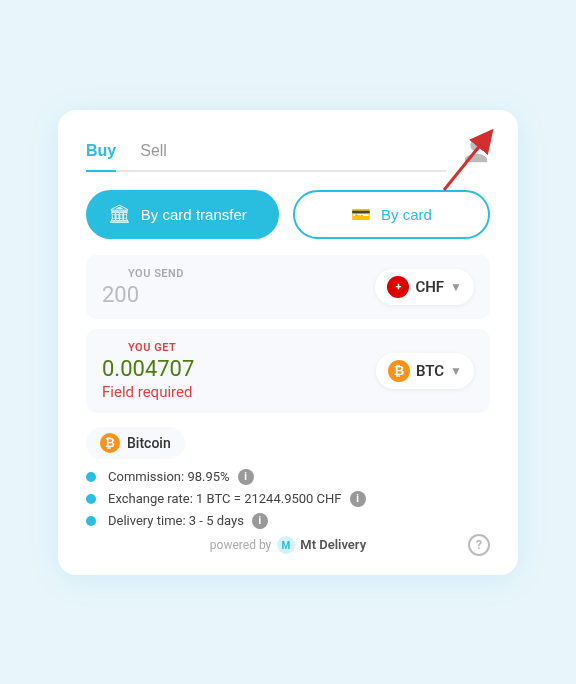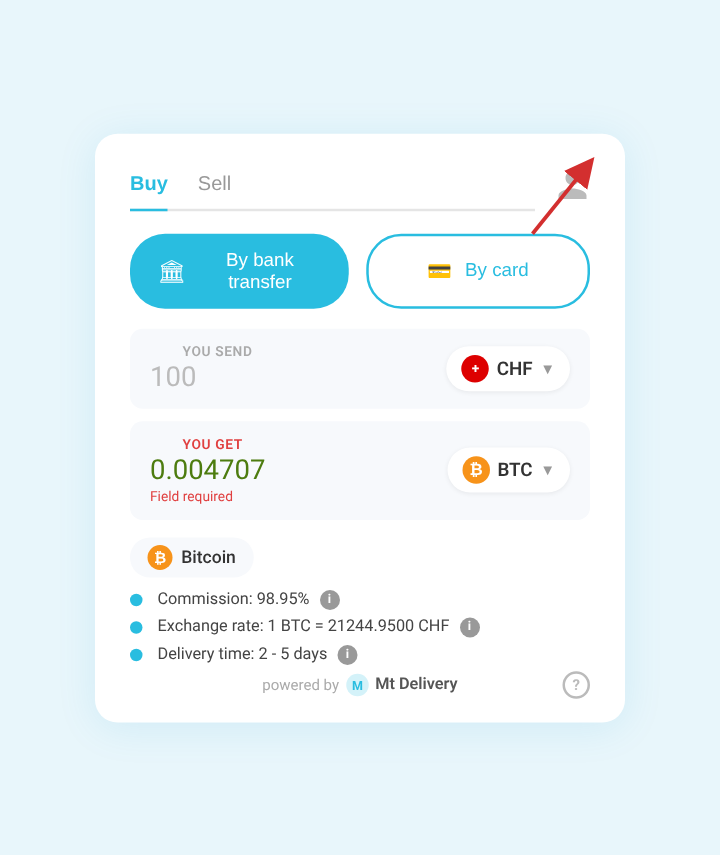--- a/index.html
+++ b/index.html
@@ -10,21 +10,21 @@
       justify-content: center;
       align-items: center;
       min-height: 100vh;
       font-family: -apple-system, BlinkMacSystemFont, 'Segoe UI', Roboto, sans-serif;
     }
 
     .card {
       background: #fff;
       border-radius: 18px;
       padding: 24px 28px 20px;
-      width: 424px;
+      width: 460px;
       box-shadow: 0 4px 32px rgba(0,150,210,0.10);
       position: relative;
     }
 
     
     .header {
       display: flex;
       align-items: center;
       justify-content: space-between;
       margin-bottom: 0;
@@ -132,21 +132,21 @@
       font-size: 22px;
       color: #bbb;
       font-weight: 400;
     }
 
     .input-value.get {
       color: #4d7c0f;
     }
 
     .field-required {
-      font-size: 11px;
+      font-size: 15px;
       color: #e04040;
       margin-top: 2px;
     }
 
     .currency-selector {
       display: flex;
       align-items: center;
       gap: 6px;
       cursor: pointer;
       background: #fff;
@@ -352,33 +352,33 @@
       <svg class="user-icon" viewBox="0 0 24 24" xmlns="http://www.w3.org/2000/svg">
         <path d="M12 12c2.7 0 4.8-2.1 4.8-4.8S14.7 2.4 12 2.4 7.2 4.5 7.2 7.2 9.3 12 12 12zm0 2.4c-3.2 0-9.6 1.6-9.6 4.8v2.4h19.2v-2.4c0-3.2-6.4-4.8-9.6-4.8z"></path>
       </svg>
     </div>
   </div>
 
   
   <div class="payment-buttons">
     <button class="btn-bank">
       <span class="bank-icon">🏛</span>
-      <span>By bank transfer</span>
+      <span>By card transfer</span>
     </button>
     <button class="btn-card">
       <span class="card-chip-icon">💳</span>
       <span>By card</span>
     </button>
   </div>
 
   
   <div class="input-row">
     <div>
       <div class="input-label">YOU SEND</div>
-      <div class="input-value">100</div>
+      <div class="input-value">200</div>
     </div>
     <div class="currency-selector">
       <div class="currency-flag flag-chf">+</div>
       <span>CHF</span>
       <span class="chevron">▼</span>
     </div>
   </div>
 
   
   <div class="input-row">
@@ -409,21 +409,21 @@
       <span>Commission: 98.95%</span>
       <span class="info-icon">i</span>
     </div>
     <div class="detail-item">
       <div class="detail-dot"></div>
       <span>Exchange rate: 1 BTC = 21244.9500 CHF</span>
       <span class="info-icon">i</span>
     </div>
     <div class="detail-item">
       <div class="detail-dot"></div>
-      <span>Delivery time: 2 - 5 days</span>
+      <span>Delivery time: 3 - 5 days</span>
       <span class="info-icon">i</span>
     </div>
   </div>
 
   
 
   
   <div class="footer">
     <div class="powered-by">
       <span>powered by</span>

